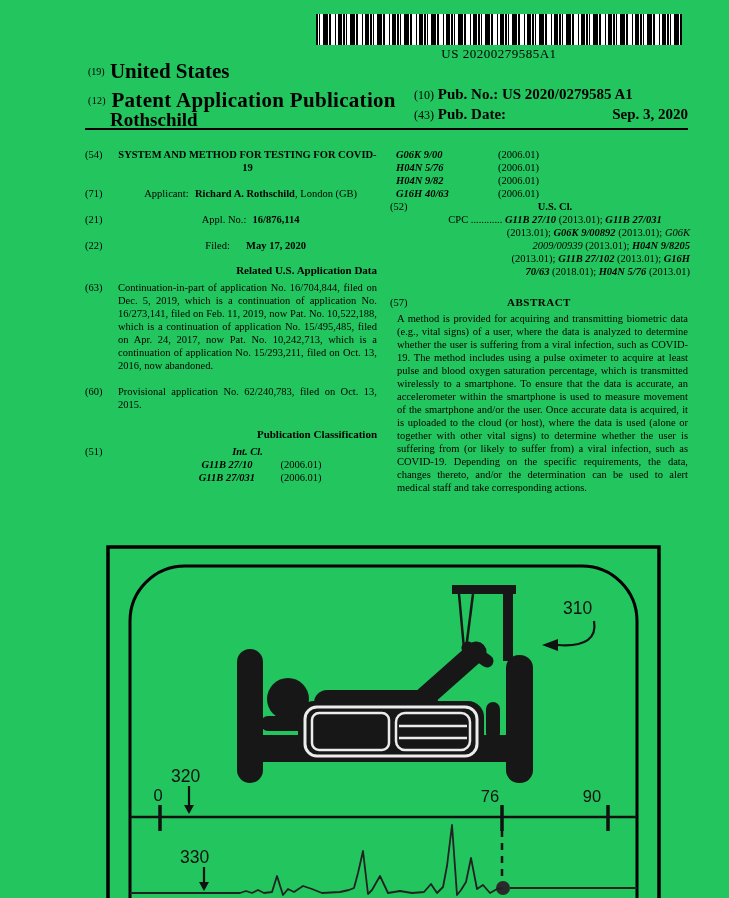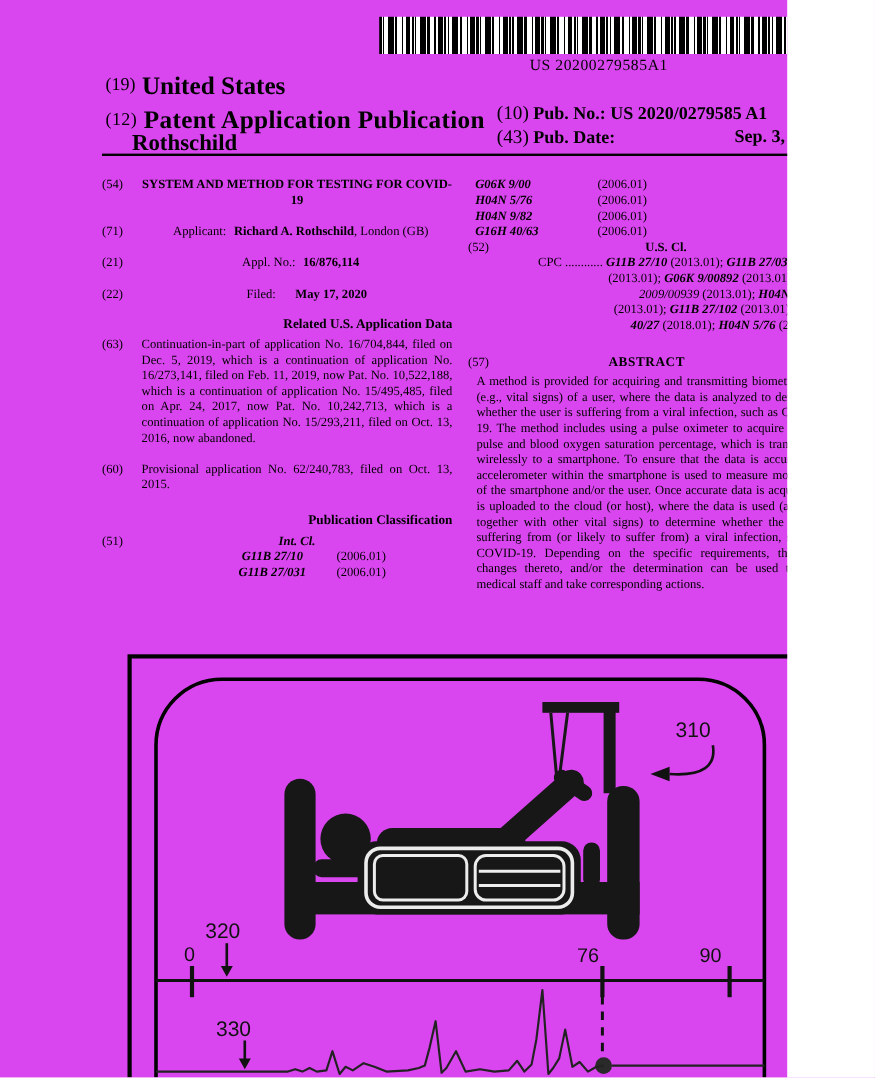--- a/index.html
+++ b/index.html
@@ -1,36 +1,36 @@
 <!DOCTYPE html>
 <html><head>
 <meta charset="utf-8">
 <style>
   html,body{margin:0;padding:0;background:#fff;}
-  .page{position:relative;width:656px;height:898px;background:#d946ef;overflow:hidden;
+  .page{position:relative;width:729px;height:898px;background:#22c55e;overflow:hidden;
         font-family:"Liberation Serif",serif;color:#000;}
   
   .barcode-wrap{position:absolute;left:316px;top:14px;width:366px;text-align:center;}
   .barcode{height:31px;width:366px;
     background:repeating-linear-gradient(90deg,
       #000 0px,#000 2px,#fff 2px,#fff 3px,
       #000 3px,#000 4px,#fff 4px,#fff 7px,
       #000 7px,#000 12px,#fff 12px,#fff 13px,
       #000 13px,#000 15px,#fff 15px,#fff 19px,
       #000 19px,#000 20px,#fff 20px,#fff 22px,
       #000 22px,#000 26px,#fff 26px,#fff 27px);}
   .barcode-text{font-size:13px;margin-top:1px;letter-spacing:.5px;}
   
   .tag{font-size:10px;}
   .h19{position:absolute;left:88px;top:59px;font-size:21px;font-weight:bold;}
-  .h19 .tag,.h12 .tag{font-weight:normal;font-size:15px;position:relative;top:-3px;}
+  .h19 .tag,.h12 .tag{font-weight:normal;font-size:10px;position:relative;top:-3px;}
   .h12{position:absolute;left:88px;top:88px;font-size:21px;font-weight:bold;letter-spacing:.3px;}
   .surname{position:absolute;left:110px;top:109px;font-size:19px;font-weight:bold;}
   .pubno{position:absolute;left:414px;top:86px;width:274px;font-weight:bold;font-size:15px;}
-  .pubno .tag,.pubdate .tag{font-weight:normal;font-size:16px;}
+  .pubno .tag,.pubdate .tag{font-weight:normal;font-size:12px;}
   .pubdate{position:absolute;left:414px;top:106px;width:274px;font-weight:bold;font-size:15px;}
   .pubdate .dval{position:absolute;right:0;top:0;}
   .rule{position:absolute;left:85px;top:128px;width:603px;height:2px;background:#000;}
   
   .col{position:absolute;top:148px;font-size:10.5px;line-height:13px;}
   .colL{left:85px;width:292px;}
   .colR{left:388px;width:302px;}
   .item{position:relative;margin-bottom:13px;}
   .tg{position:absolute;left:0;top:0;}
   .ct{margin-left:33px;text-align:center;}
@@ -136,21 +136,21 @@
       </div>
     <div class="item" style="margin-bottom:0">
       <span class="tg">(52)</span>
       <div class="ct"><span class="b">U.S. Cl.</span></div>
     </div>
     <div id="cpc" class="cpcblock">
         <div class="cpcline first"><span class="">CPC  ............ </span><span class="b i">G11B 27/10</span><span class=""> (2013.01); </span><span class="b i">G11B 27/031</span></div>
         <div class="cpcline"><span class="">(2013.01); </span><span class="b i">G06K 9/00892</span><span class=""> (2013.01); </span><span class="i">G06K</span></div>
         <div class="cpcline"><span class="i">2009/00939</span><span class=""> (2013.01); </span><span class="b i">H04N 9/8205</span></div>
         <div class="cpcline"><span class="">(2013.01); </span><span class="b i">G11B 27/102</span><span class=""> (2013.01); </span><span class="b i">G16H</span></div>
-        <div class="cpcline"><span class="b i">40/27</span><span class=""> (2018.01); </span><span class="b i">H04N 5/76</span><span class=""> (2013.01)</span></div>
+        <div class="cpcline"><span class="b i">70/63</span><span class=""> (2018.01); </span><span class="b i">H04N 5/76</span><span class=""> (2013.01)</span></div>
       </div>
     <div class="absHead">
       <span class="tg">(57)</span>
       <span class="ab">ABSTRACT</span>
     </div>
     <p class="abstract just">A method is provided for acquiring and transmitting biometric data (e.g., vital signs) of a user, where the data is analyzed to determine whether the user is suffering from a viral infection, such as COVID-19. The method includes using a pulse oximeter to acquire at least pulse and blood oxygen saturation percentage, which is transmitted wirelessly to a smartphone. To ensure that the data is accurate, an accelerometer within the smartphone is used to measure movement of the smartphone and/or the user. Once accurate data is acquired, it is uploaded to the cloud (or host), where the data is used (alone or together with other vital signs) to determine whether the user is suffering from (or likely to suffer from) a viral infection, such as COVID-19. Depending on the specific requirements, the data, changes thereto, and/or the determination can be used to alert medical staff and take corresponding actions.</p>
   </div>
 
   <svg class="figure" width="556" height="353" viewBox="105 545 556 353">
 

